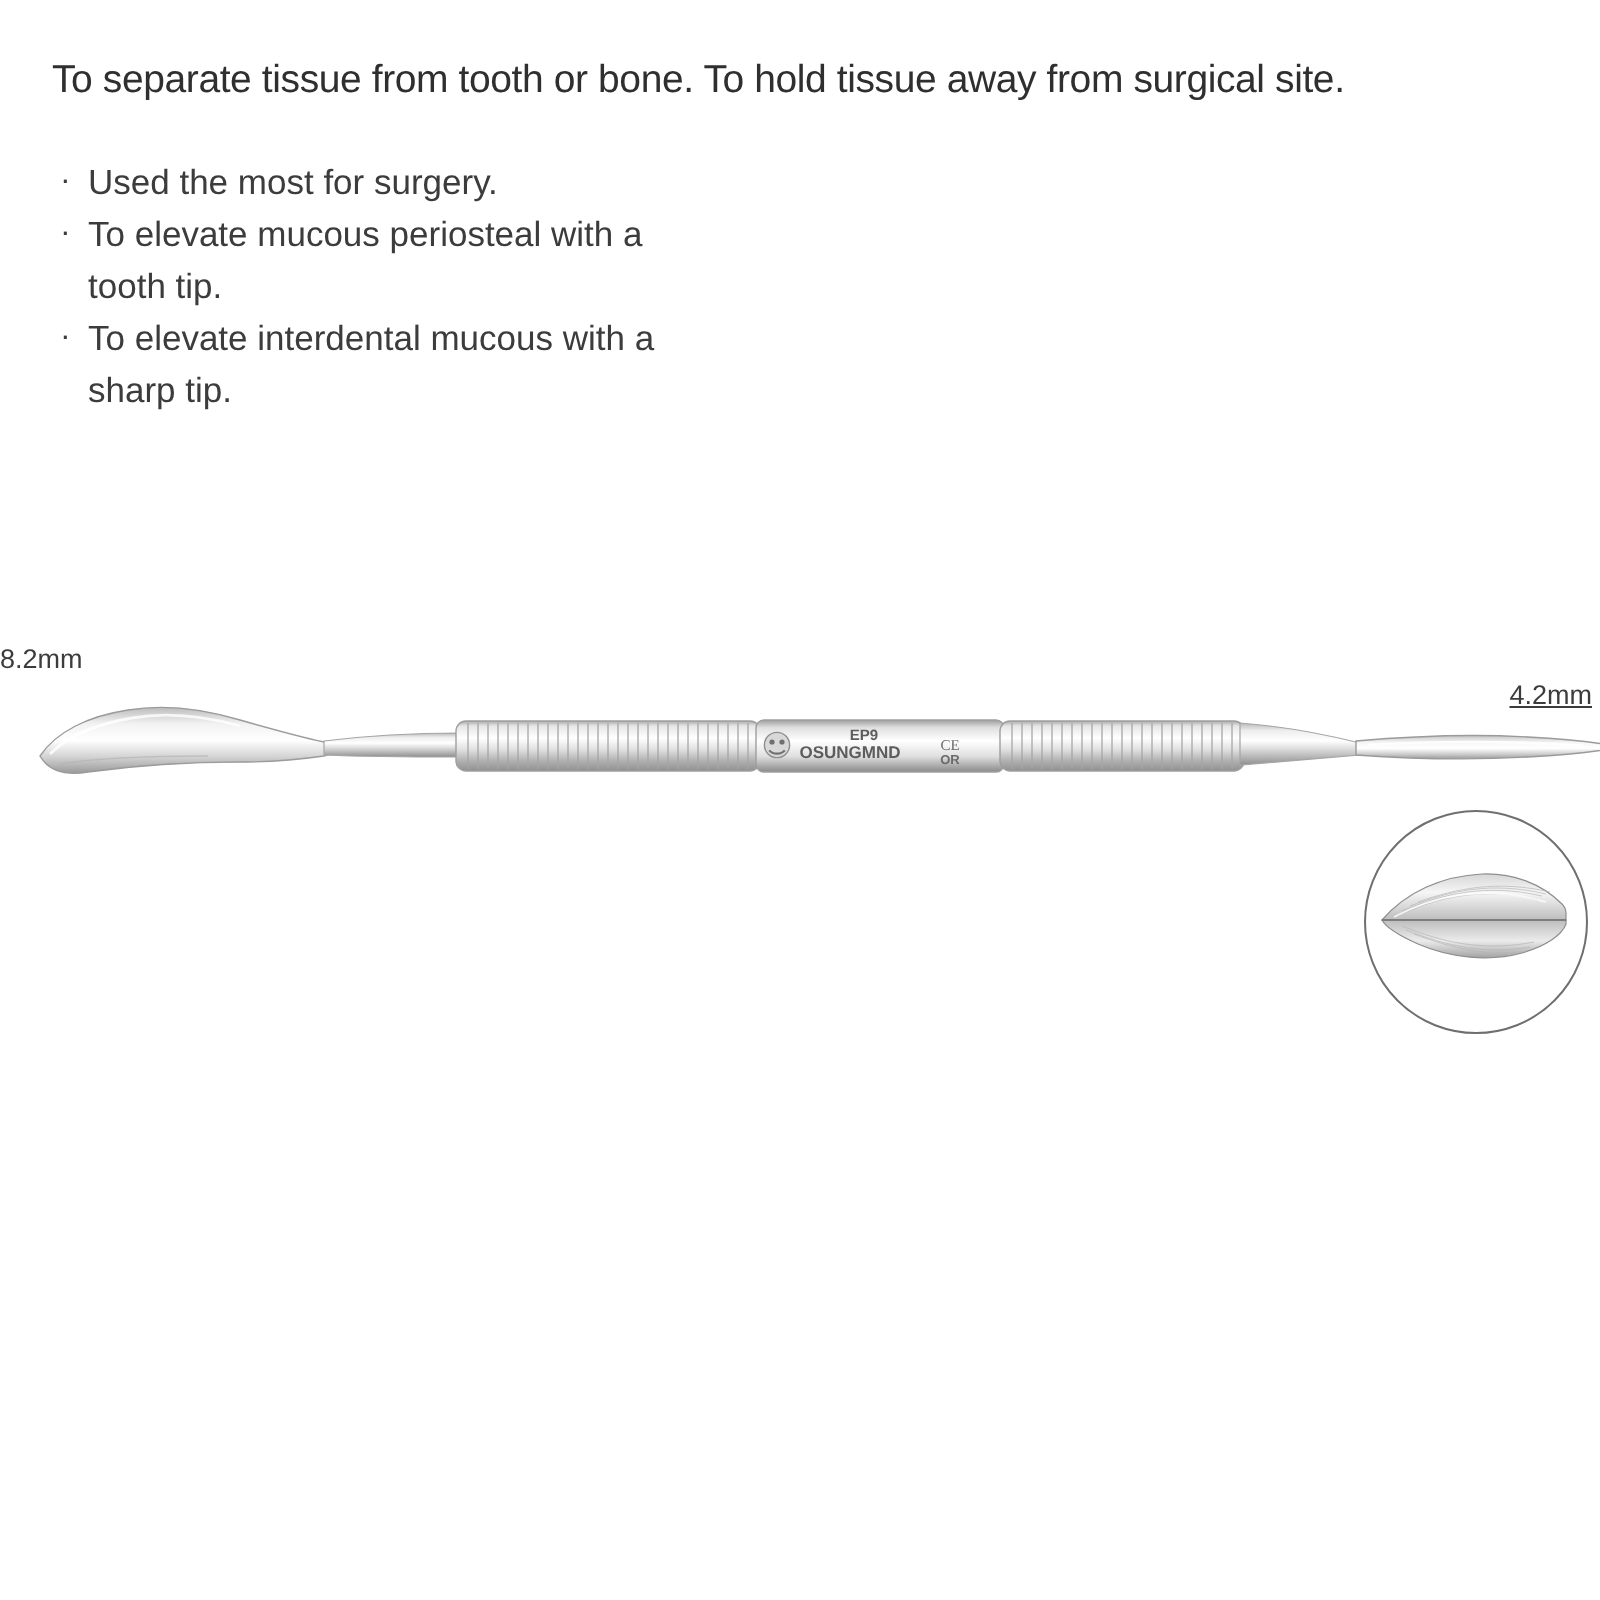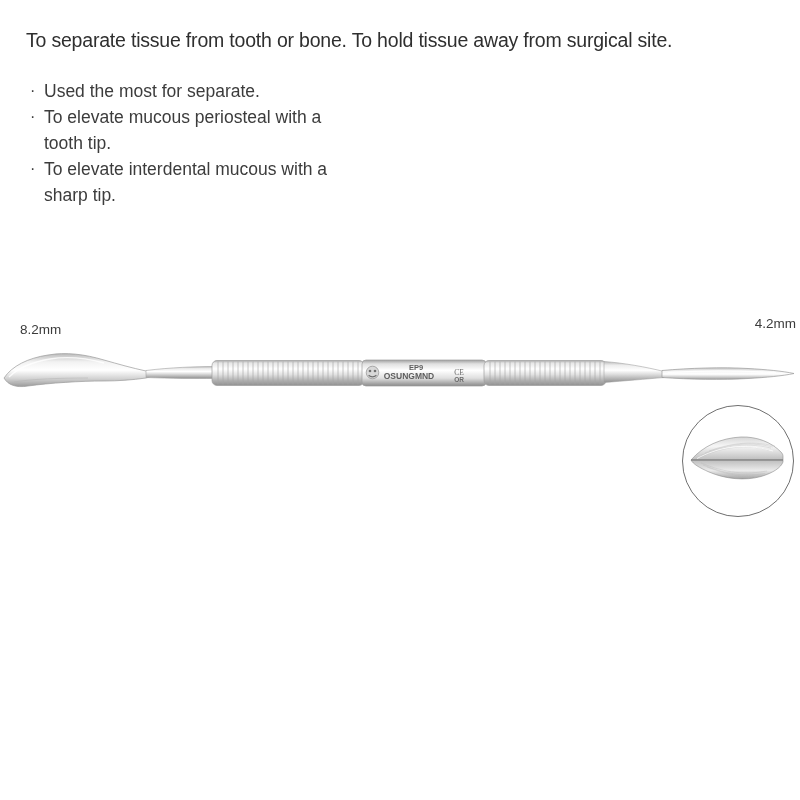--- a/index.html
+++ b/index.html
@@ -56,27 +56,27 @@
     white-space: pre-line;
   }
 
   
   .meas {
     position: absolute;
     font-size: 13.5px;
     color: #3c3c3c;
     letter-spacing: 0px;
   }
-  .meas-left  { left: 0px;  top: 322px; margin-left: 20px; }
-  .meas-right { right: 4px; top: 316px; }
+  .meas-left  { left: 0px;  top: 322px; }
+  .meas-right { right: 4px; top: 340px; text-decoration: underline; }
 
   
   .instrument {
     position: absolute;
-    left: 0px;
+    left: 16px;
     top: 330px;
     width: 640px;
     height: 80px;
   }
 
   
   .detail-circle {
     position: absolute;
     left: 682px;
     top: 405px;
@@ -91,21 +91,21 @@
 </style>
 </head>
 <body>
 
 <div class="headline">To separate tissue from tooth or bone. To hold tissue away from surgical site.</div>
 
 <div class="bullets">
 
   <div class="bullet">
     <span class="dot">·</span>
-    <span class="txt">Used the most for separate.</span>
+    <span class="txt">Used the most for surgery.</span>
   </div>
 
   <div class="bullet">
     <span class="dot">·</span>
     <span class="txt">To elevate mucous periosteal with a
 tooth tip.</span>
   </div>
 
   <div class="bullet">
     <span class="dot">·</span>

